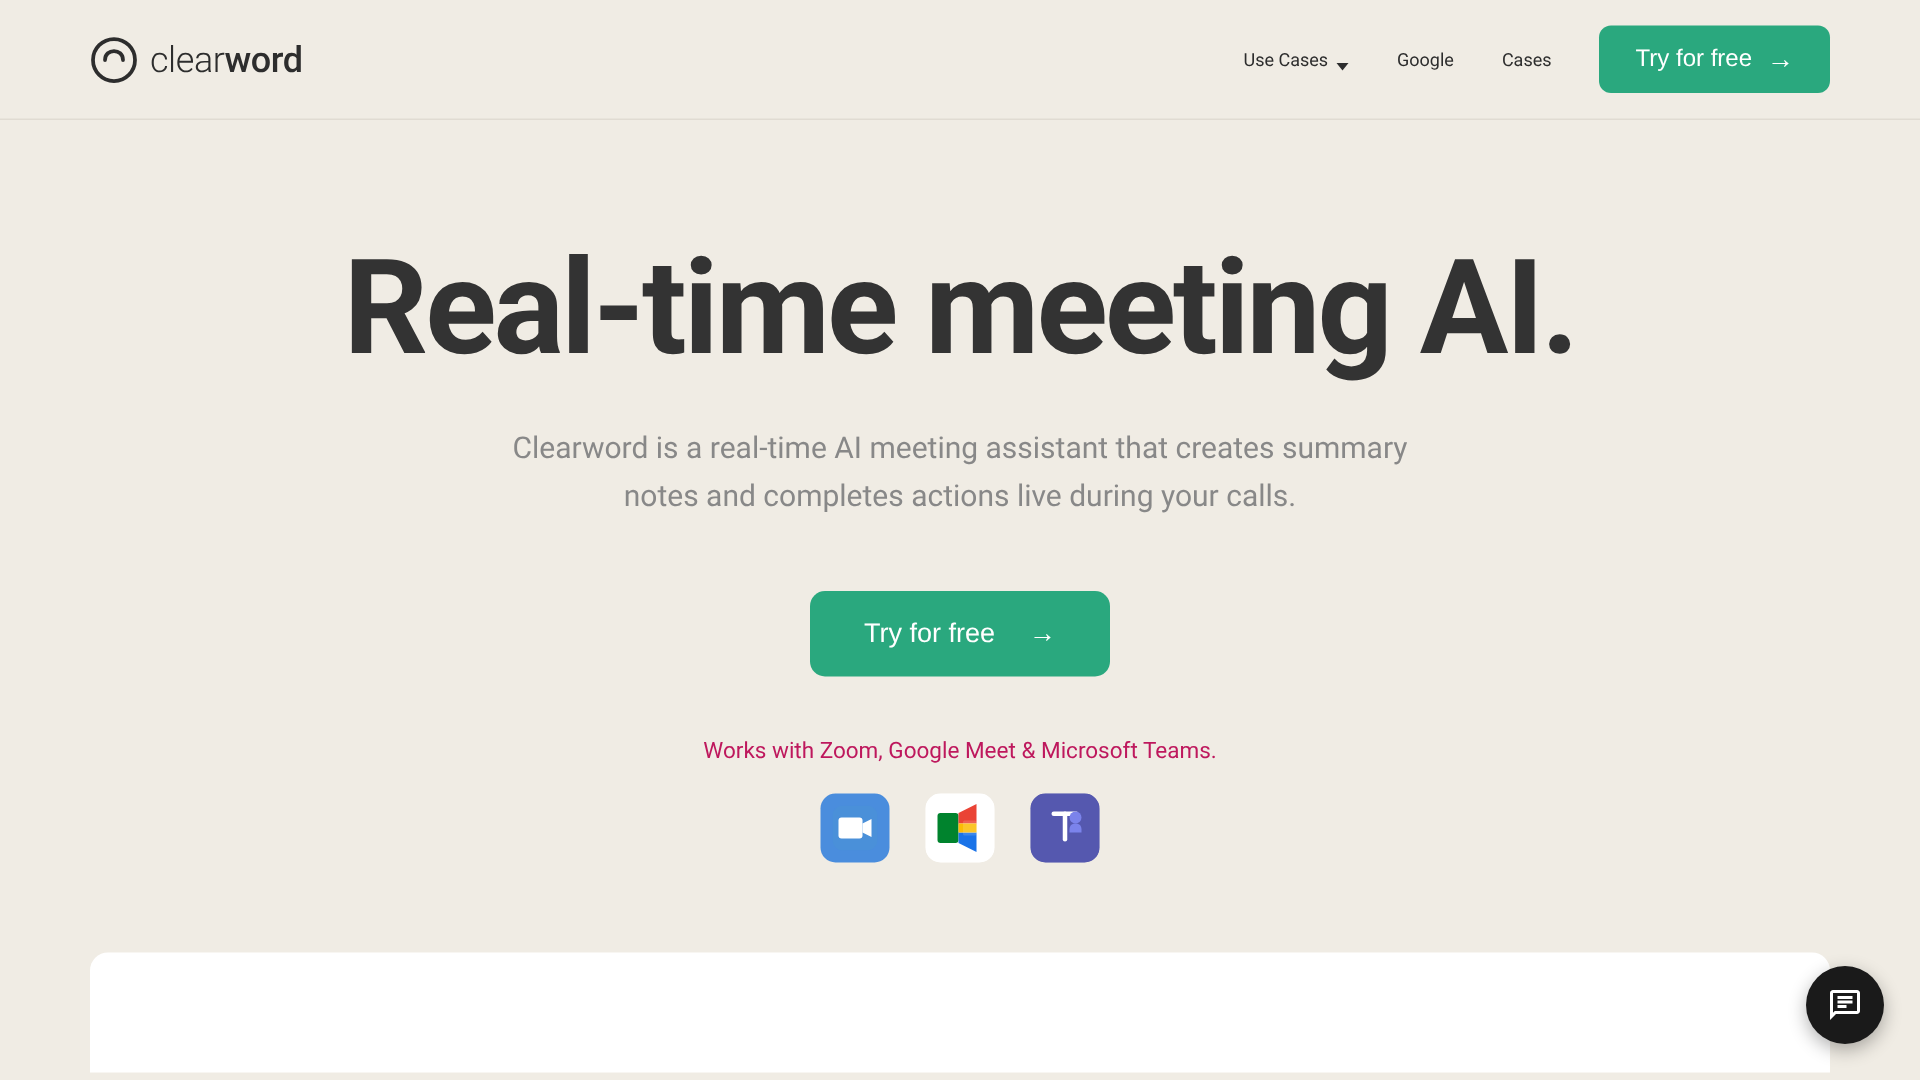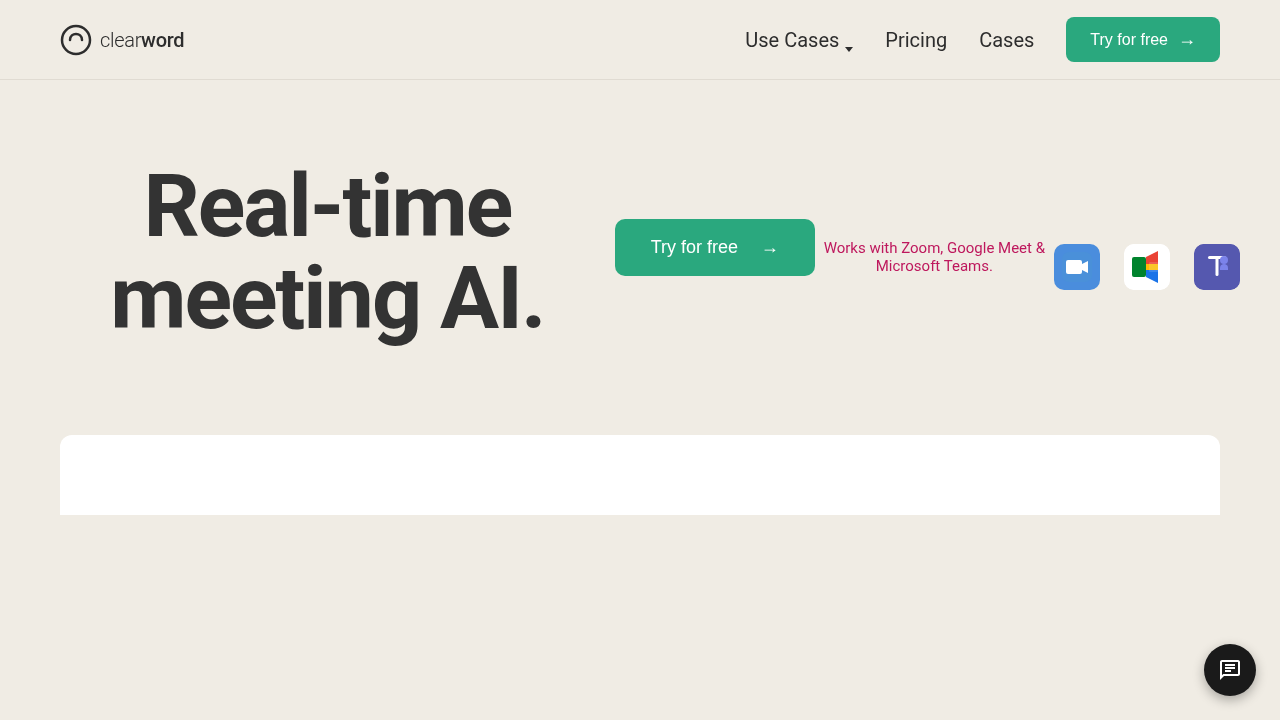--- a/index.html
+++ b/index.html
@@ -32,21 +32,21 @@
       align-items: center;
       gap: 8px;
     }
 
     .logo-icon {
       width: 32px;
       height: 32px;
     }
 
     .logo-text {
-      font-size: 20px;
+      font-size: 24px;
       font-weight: 500;
       color: #2d2d2d;
       letter-spacing: -0.3px;
     }
 
     .logo-text span.clear {
       font-weight: 300;
       color: #2d2d2d;
     }
 
@@ -58,21 +58,21 @@
     nav {
       display: flex;
       align-items: center;
       gap: 32px;
     }
 
     .nav-item {
       display: flex;
       align-items: flex-end;
       gap: 4px;
-      font-size: 20px;
+      font-size: 12px;
       color: #2d2d2d;
       cursor: pointer;
       text-decoration: none;
     }
 
     .chevron-down {
       display: inline-block;
       width: 0;
       height: 0;
       border-left: 4px solid transparent;
@@ -97,21 +97,21 @@
     }
 
     .arrow-right {
       display: inline-block;
       font-size: 18px;
     }
 
     
     .hero {
       display: flex;
-      flex-direction: row;
+      flex-direction: column;
       align-items: center;
       justify-content: flex-end;
       text-align: center;
       padding: 80px 40px 60px;
     }
 
     .hero-title {
       font-size: 88px;
       font-weight: 700;
       color: #333333;
@@ -237,34 +237,35 @@
       <span class="clear">clear</span><span class="word">word</span>
     </span>
   </div>
 
   <nav>
     <a class="nav-item" href="#">
       <span>Use Cases</span>
       <span class="chevron-down"></span>
     </a>
     <a class="nav-item" href="#">
-      <span>Pricing</span>
+      <span>Google</span>
     </a>
     <a class="nav-item" href="#">
       <span>Cases</span>
     </a>
     <button class="try-free-btn">
       <span>Try for free</span>
       <span class="arrow-right">→</span>
     </button>
   </nav>
 </header>
 
 <main class="hero">
   <h1 class="hero-title">Real-time meeting AI.</h1>
+  <p class="hero-subtitle">Clearword is a real-time AI meeting assistant that creates summary notes and completes actions live during your calls.</p>
 
   <button class="hero-cta">
     <span>Try for free</span>
     <span class="arrow-right">→</span>
   </button>
 
   <p class="works-with-text">Works with Zoom, Google Meet &amp; Microsoft Teams.</p>
 
   <div class="platform-icons">
 

